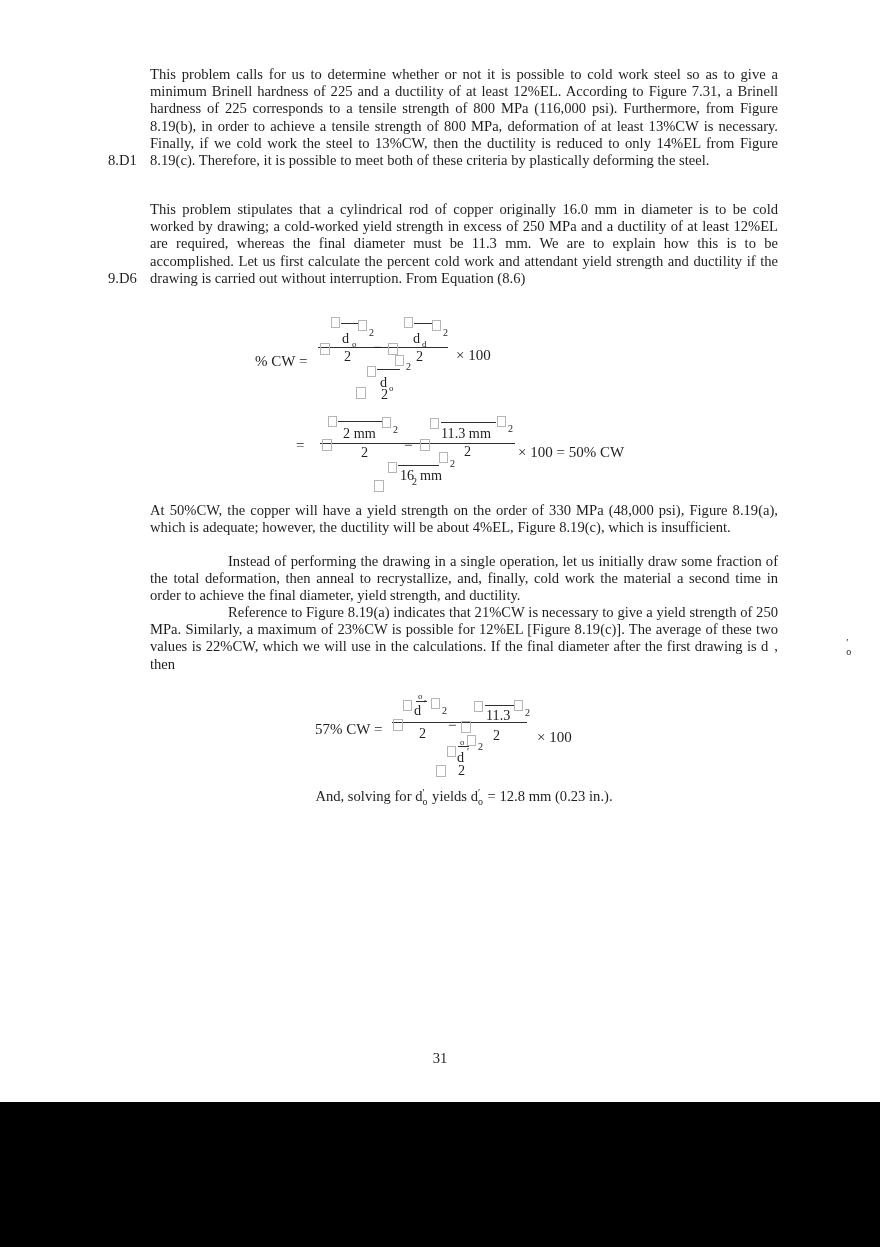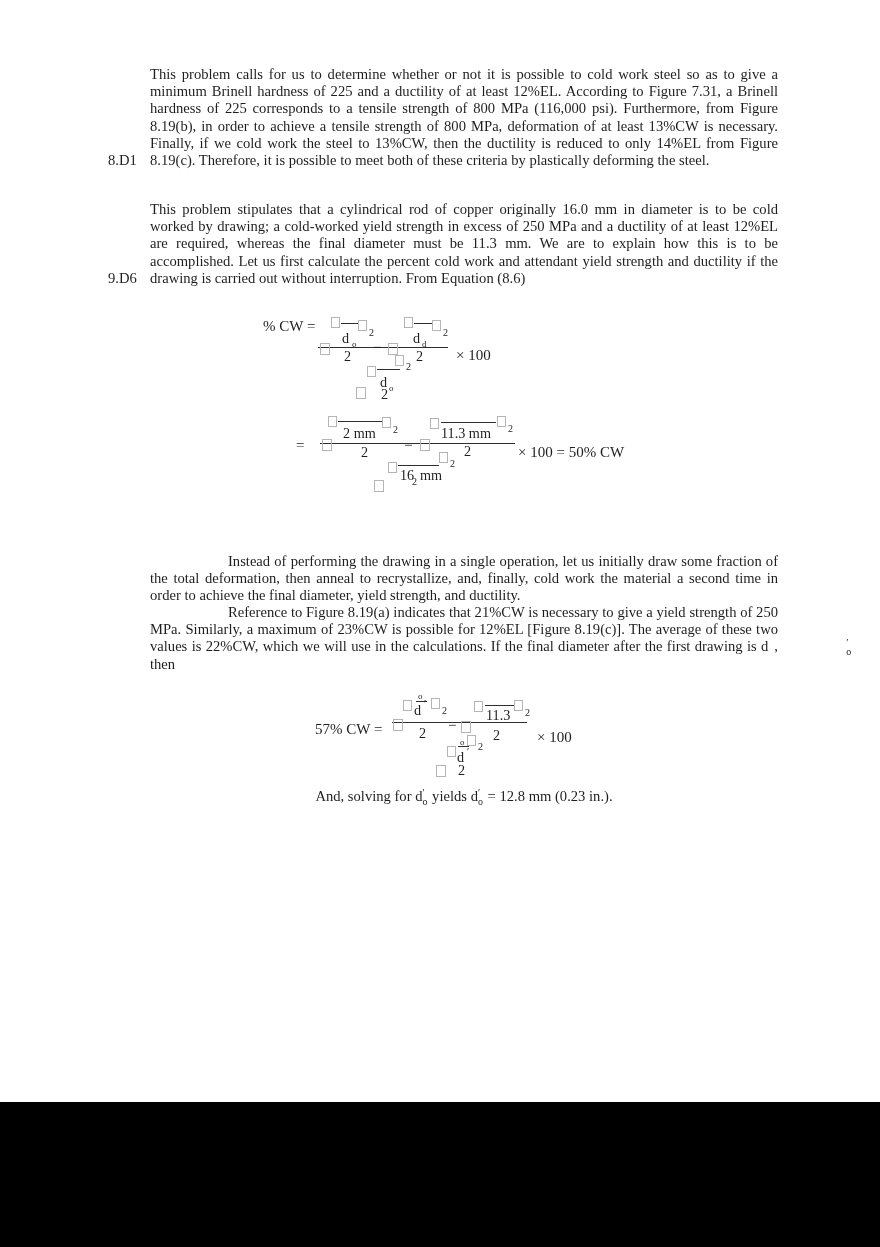--- a/index.html
+++ b/index.html
@@ -36,26 +36,27 @@
   <div class="prob" style="top:66px;">
     <div class="prob-label">8.D1</div>
     <div class="prob-text">This problem calls for us to determine whether or not it is possible to cold work steel so as to give a minimum Brinell hardness of 225 and a ductility of at least 12%EL. According to Figure 7.31, a Brinell hardness of 225 corresponds to a tensile strength of 800 MPa (116,000 psi). Furthermore, from Figure 8.19(b), in order to achieve a tensile strength of 800 MPa, deformation of at least 13%CW is necessary. Finally, if we cold work the steel to 13%CW, then the ductility is reduced to only 14%EL from Figure 8.19(c). Therefore, it is possible to meet both of these criteria by plastically deforming the steel.</div>
   </div>
 
   <div class="prob" style="top:201px;">
     <div class="prob-label">9.D6</div>
     <div class="prob-text">This problem stipulates that a cylindrical rod of copper originally 16.0 mm in diameter is to be cold worked by drawing; a cold-worked yield strength in excess of 250 MPa and a ductility of at least 12%EL are required, whereas the final diameter must be 11.3 mm. We are to explain how this is to be accomplished. Let us first calculate the percent cold work and attendant yield strength and ductility if the drawing is carried out without interruption. From Equation (8.6)</div>
   </div>
 
+  <div class="para" style="top:502px;">At 50%CW, the copper will have a yield strength on the order of 330 MPa (48,000 psi), Figure 8.19(a), which is adequate; however, the ductility will be about 4%EL, Figure 8.19(c), which is insufficient.</div>
   <div class="para indent" style="top:553px;">Instead of performing the drawing in a single operation, let us initially draw some fraction of the total deformation, then anneal to recrystallize, and, finally, cold work the material a second time in order to achieve the final diameter, yield strength, and ductility.</div>
   <div class="para indent" style="top:604px;"><span>Reference to Figure 8.19(a) indicates that 21%CW is necessary to give a yield strength of 250 MPa. Similarly, a maximum of 23%CW is possible for 12%EL [Figure 8.19(c)]. The average of these two values is 22%CW, which we will use in the calculations. If the final diameter after the first drawing is d</span><span class="dpo"><span class="pr">′</span><span class="so">o</span></span><span>, then</span></div>
 
   <div class="eqs">
 
-    <span class="f t15" style="left:255px;top:319px;margin-left:8px;">% CW =</span>
+    <span class="f t15" style="left:255px;top:354px;">% CW =</span>
     <i class="ln" style="left:318px;top:347px;width:130px;"></i>
     <i class="bx bxl" style="left:320px;top:343px;"></i>
     <i class="bx" style="left:331px;top:317px;"></i>
     <i class="ln" style="left:341px;top:323px;width:17px;"></i>
     <i class="bx" style="left:358px;top:320px;"></i>
     <span class="f t10" style="left:369px;top:328px;">2</span>
     <span class="f t14" style="left:342px;top:331px;">d</span>
     <span class="f t9" style="left:352px;top:340px;">o</span>
     <span class="f t14" style="left:344px;top:349px;">2</span>
     <span class="f t15" style="left:373px;top:340px;">−</span>
@@ -130,16 +131,17 @@
     <span class="f t9" style="left:460px;top:738px;">o</span>
     <i class="ln" style="left:458px;top:746px;width:11px;"></i>
     <span class="f t14" style="left:457px;top:750px;">d</span>
     <span class="f t10" style="left:467px;top:747px;">′</span>
     <span class="f t14" style="left:458px;top:763px;">2</span>
     <i class="bx bxl" style="left:436px;top:765px;"></i>
   </div>
 
   <div class="para" style="top:788px;text-align:center;"><span>And, solving for d</span><span class="dpo"><span class="pr">′</span><span class="so">o</span></span><span> yields d</span><span class="dpo"><span class="pr">′</span><span class="so">o</span></span><span> = 12.8 mm (0.23 in.).</span></div>
 
+  <div class="pagenum">31</div>
 
   <div class="black-band"></div>
 
 </div>
 
 </body></html>

